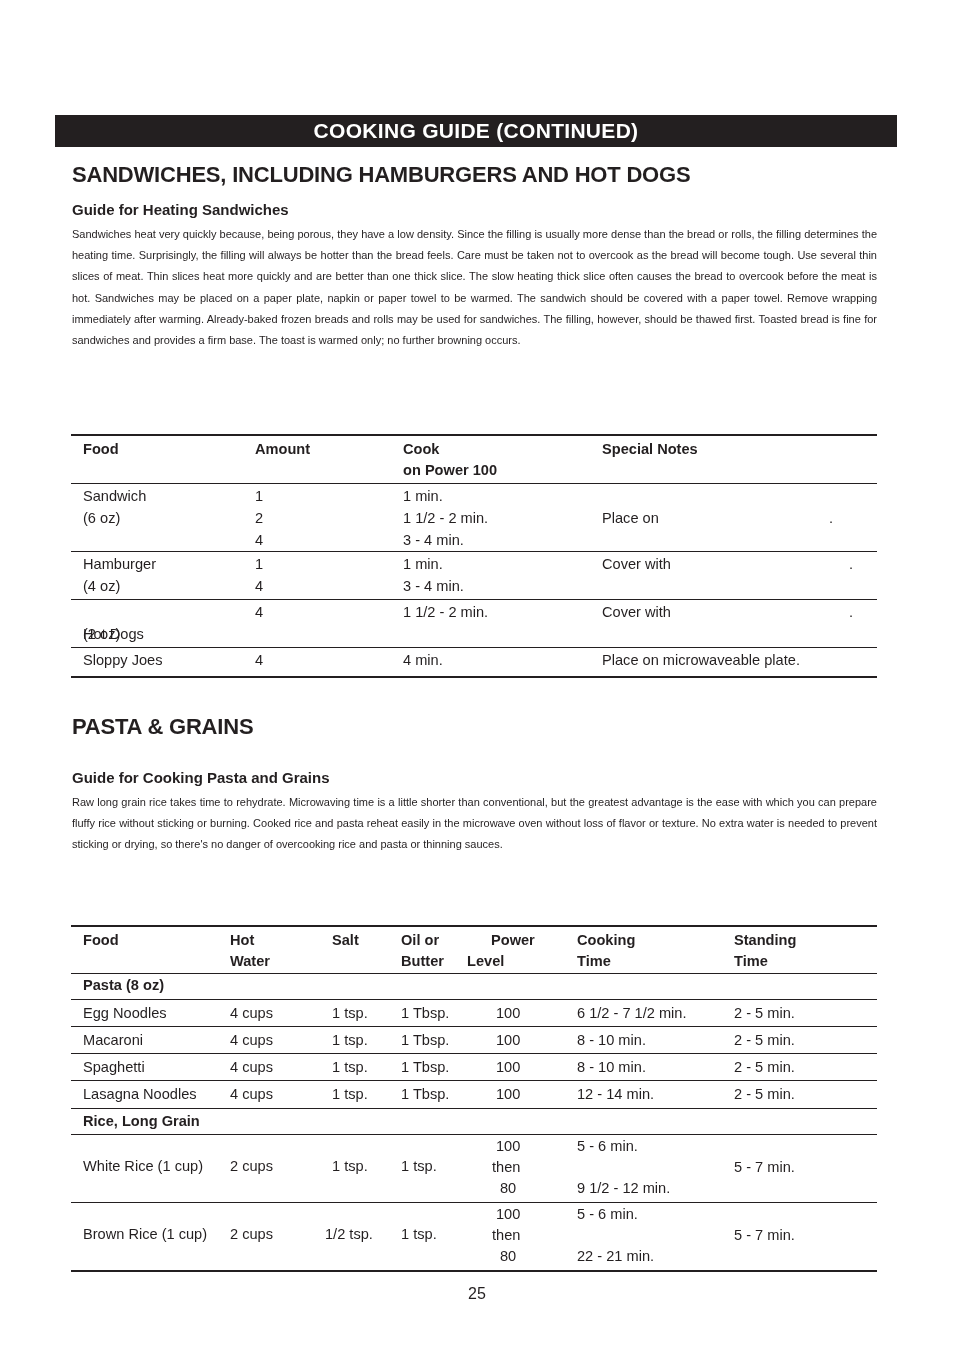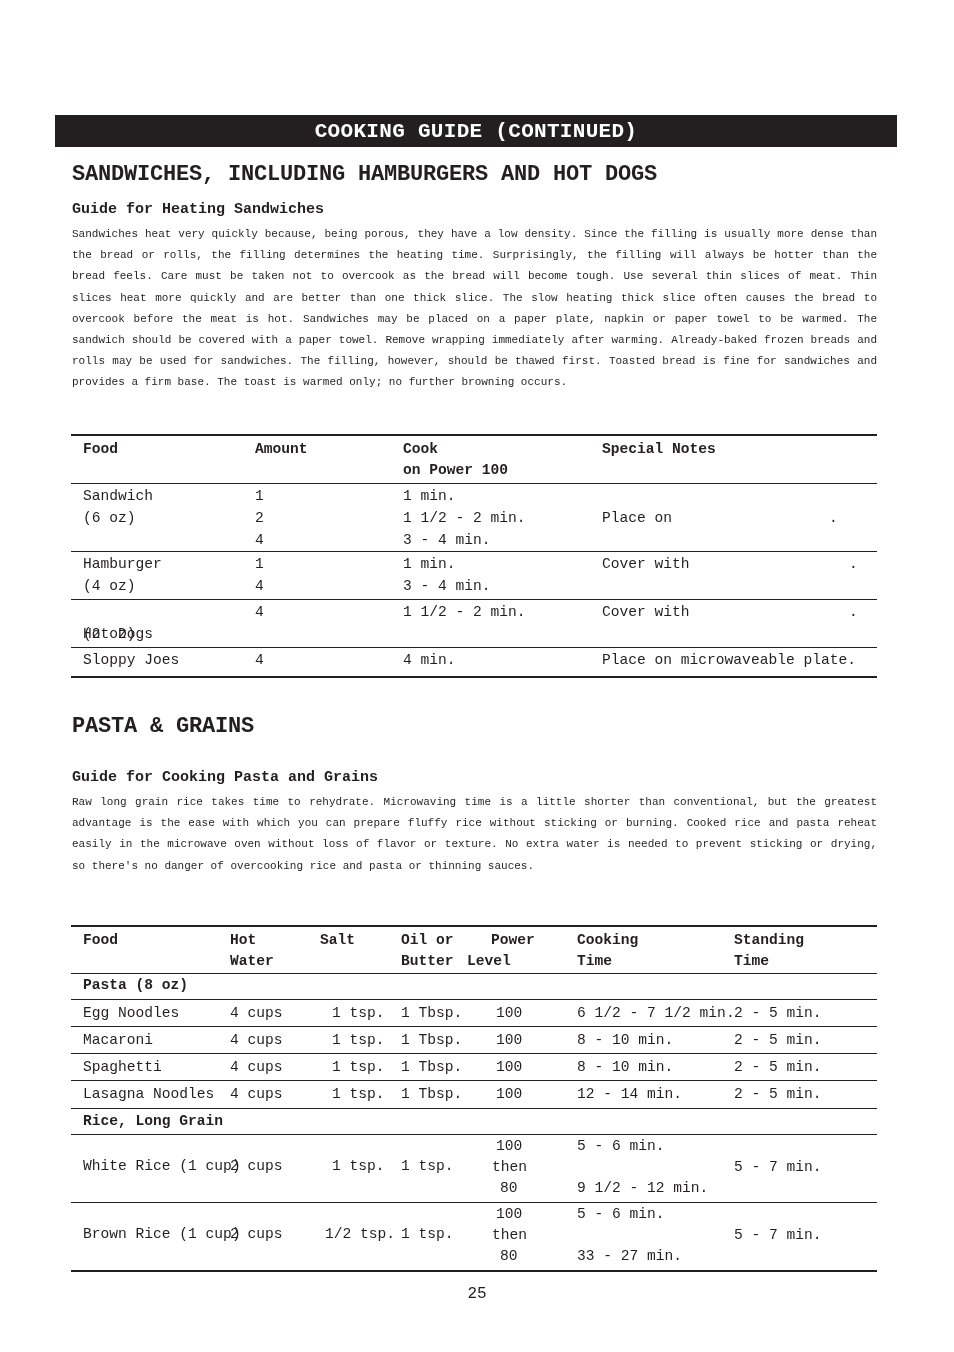--- a/index.html
+++ b/index.html
@@ -15,21 +15,20 @@
     font-family: "Liberation Sans", sans-serif;
     color: #231f20;
     -webkit-font-smoothing: antialiased;
   }
   .page {
     position: absolute;
     left: 0; top: 0;
     width: 954px;
     height: 1352px;
     overflow: hidden;
-    font-family: Liberation Mono, monospace;
   }
 
   
   .banner {
     position: absolute;
     left: 55px;
     top: 115px;
     width: 842px;
     height: 32px;
     background: #231f20;
@@ -167,21 +166,21 @@
 
   <div class="h2-sub" style="top:769px;">Guide for Cooking Pasta and Grains</div>
 
   <div class="para" style="top:792px;">Raw long grain rice takes time to rehydrate. Microwaving time is a little shorter than conventional, but the greatest advantage is the ease with which you can prepare fluffy rice without sticking or burning. Cooked rice and pasta reheat easily in the microwave oven without loss of flavor or texture. No extra water is needed to prevent sticking or drying, so there's no danger of overcooking rice and pasta or thinning sauces.</div>
 
   <div class="rule thick" style="top:925px;"></div>
 
   <div class="cell b" style="left:83px;  top:930px;">Food</div>
   <div class="cell b" style="left:230px; top:930px;">Hot</div>
   <div class="cell b" style="left:230px; top:951px;">Water</div>
-  <div class="cell b" style="left:320px; top:930px;">Salt</div>
+  <div class="cell b" style="left:332px; top:930px;">Salt</div>
   <div class="cell b" style="left:401px; top:930px;">Oil or</div>
   <div class="cell b" style="left:401px; top:951px;">Butter</div>
   <div class="cell b" style="left:491px; top:930px;">Power</div>
   <div class="cell b" style="left:467px; top:951px;">Level</div>
   <div class="cell b" style="left:577px; top:930px;">Cooking</div>
   <div class="cell b" style="left:577px; top:951px;">Time</div>
   <div class="cell b" style="left:734px; top:930px;">Standing</div>
   <div class="cell b" style="left:734px; top:951px;">Time</div>
 
   <div class="rule" style="top:973px;"></div>
@@ -248,20 +247,20 @@
   <div class="rule" style="top:1202px;"></div>
 
   <div class="cell" style="left:83px;  top:1224px;">Brown Rice (1 cup)</div>
   <div class="cell" style="left:230px; top:1224px;">2 cups</div>
   <div class="cell" style="left:325px; top:1224px;">1/2 tsp.</div>
   <div class="cell" style="left:401px; top:1224px;">1 tsp.</div>
   <div class="cell" style="left:496px; top:1204px;">100</div>
   <div class="cell" style="left:492px; top:1225px;">then</div>
   <div class="cell" style="left:500px; top:1246px;">80</div>
   <div class="cell" style="left:577px; top:1204px;">5 - 6 min.</div>
-  <div class="cell" style="left:577px; top:1246px;">33 - 27 min.</div>
+  <div class="cell" style="left:577px; top:1246px;">22 - 21 min.</div>
   <div class="cell" style="left:734px; top:1225px;">5 - 7 min.</div>
 
   <div class="rule thick" style="top:1270px;"></div>
 
   <div class="pageno">25</div>
 
 </div>
 
 </body></html>

